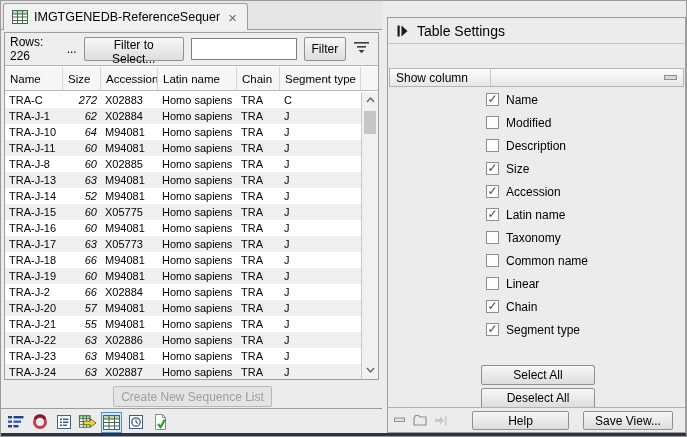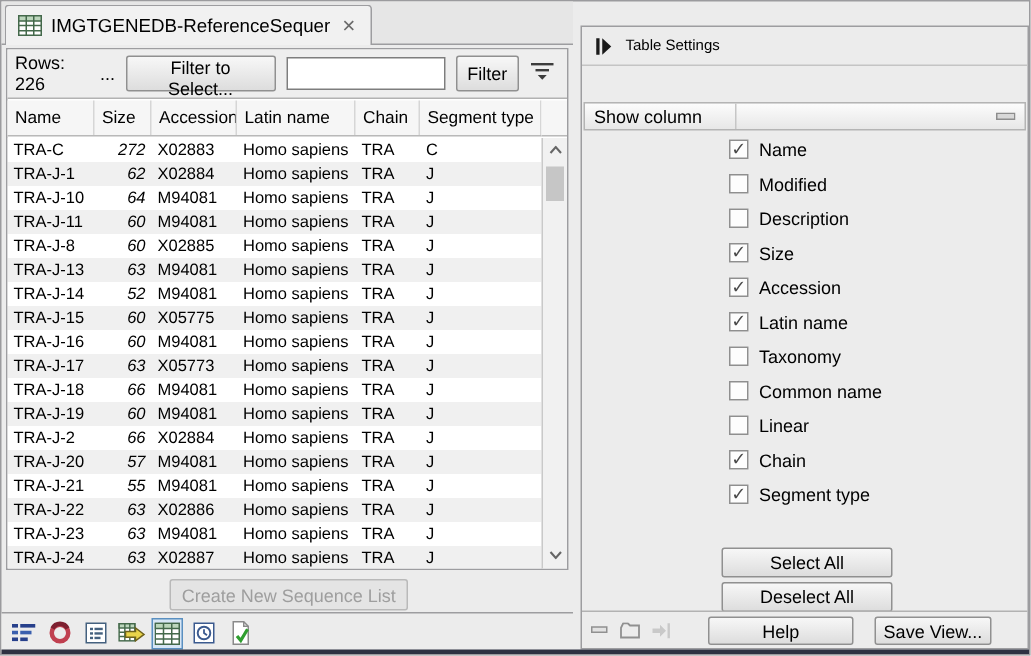--- a/index.html
+++ b/index.html
@@ -43,40 +43,40 @@
   .sb-thumb { position:absolute; left:2px; right:2px; top:19px; height:23px; background:#c6c6c6; }
 
   .create-btn { position:absolute; left:112px; top:385px; width:159px; height:21px; background:#e4e4e4; border:1px solid #b9b9b9; border-radius:2px; color:#9e9e9e; font-size:12px; font-family:Liberation Sans, sans-serif; }
 
   .viewbar { position:absolute; left:0; top:407px; width:381px; height:27px; border-top:1px solid #9d9da0; background:#ececec; display:flex; align-items:center; padding-left:4px; gap:3px; }
   .vicon { width:21px; height:21px; display:flex; align-items:center; justify-content:center; border:1px solid transparent; }
   .vicon.selected { border:1px solid #5a8fc0; background:#d7e6f5; }
 
   
   .rpane { position:absolute; left:386px; top:16px; right:0; bottom:3px; border:1px solid #9d9da0; background:#ececec; }
-  .ts-header { position:absolute; left:0; top:0; right:0; height:26px; display:flex; align-items:center; gap:9px; padding:0 9px; border-bottom:1px solid #c4c4c4; font-size:10px; }
+  .ts-header { position:absolute; left:0; top:0; right:0; height:26px; display:flex; align-items:center; gap:9px; padding:0 9px; border-bottom:1px solid #c4c4c4; font-size:14px; }
   .sec-bar { position:absolute; left:1px; right:1px; height:19px; border:1px solid #b4b4b4; background:linear-gradient(#fcfcfc,#e7e7e7); display:flex; align-items:center; font-size:12px; }
   .sec-bar .lbl { padding-left:6px; width:100px; }
   .sec-bar .split { width:1px; align-self:stretch; background:#c6c6c6; }
   .sec-bar .sec-icon { margin-left:auto; margin-right:6px; display:flex; }
   .bar-colwidth { top:28px; }
   .bar-showcol { top:50px; }
 
   .options { position:absolute; left:0; top:70px; right:0; }
   .opt { height:23px; display:flex; align-items:center; padding-left:98px; }
   .cb { width:13px; height:13px; border:1px solid #8f8f8f; background:#fdfdfd; font-size:12px; line-height:11px; text-align:center; color:#4a4a4a; flex:none; }
   .cblabel { margin-left:7px; font-size:12px; white-space:nowrap; }
 
   .sel-btn { position:absolute; left:93px; width:114px; height:20px; font-size:12px; }
   .btn-selall { top:347px; } .btn-deselall { top:370px; }
 
   .rfooter { position:absolute; left:0; right:0; bottom:0; height:25px; border-top:1px solid #b2b2b2; display:flex; align-items:center; padding-left:6px; gap:7px; }
   .rf-btn { position:absolute; height:19px; font-size:12px; top:3px; }
   .btn-help { left:84px; width:97px; }
-  .btn-save { left:195px; width:78px; }
+  .btn-save { left:195px; width:90px; }
 </style>
 </head>
 <body>
 
 <div class="window">
 
   <div class="tabbar">
     <div class="tab">
       <span style="display:flex">
         <svg width="16" height="14" viewBox="0 0 16 14">

